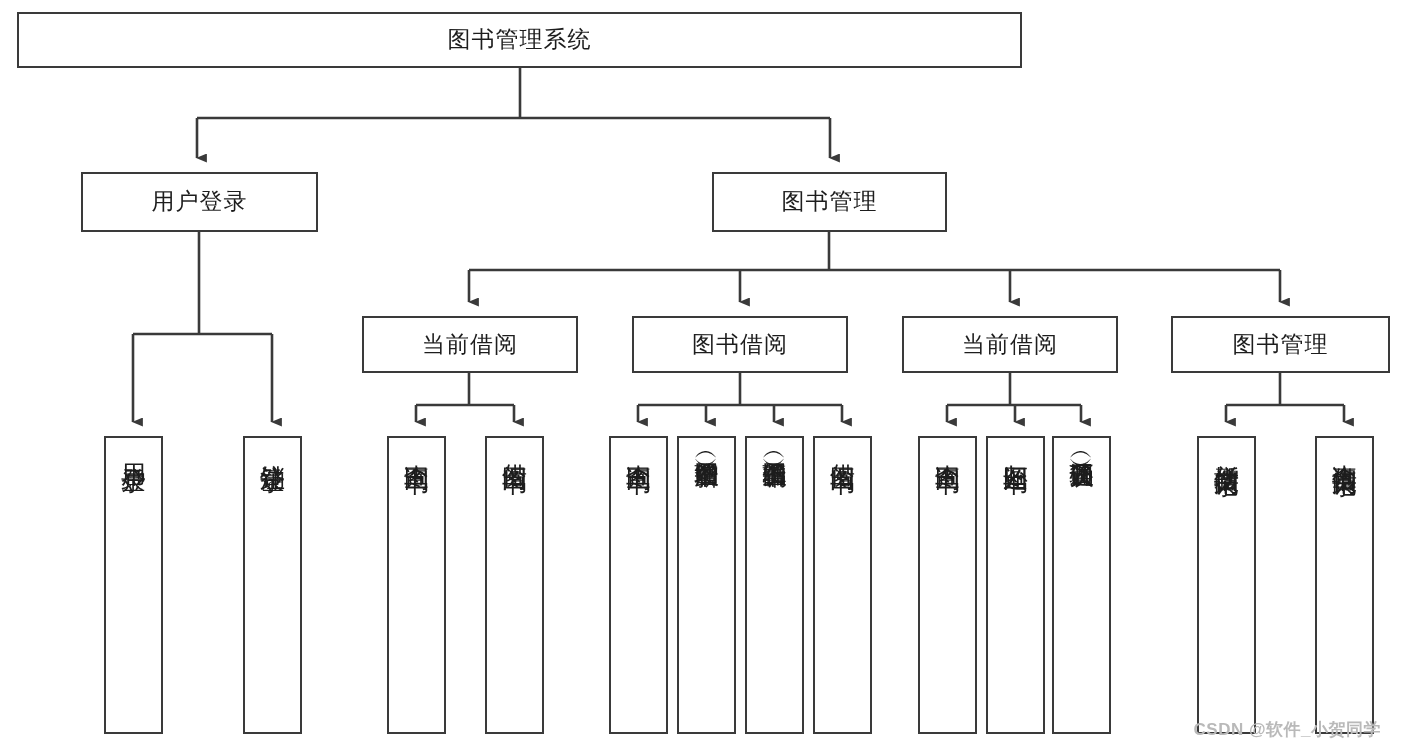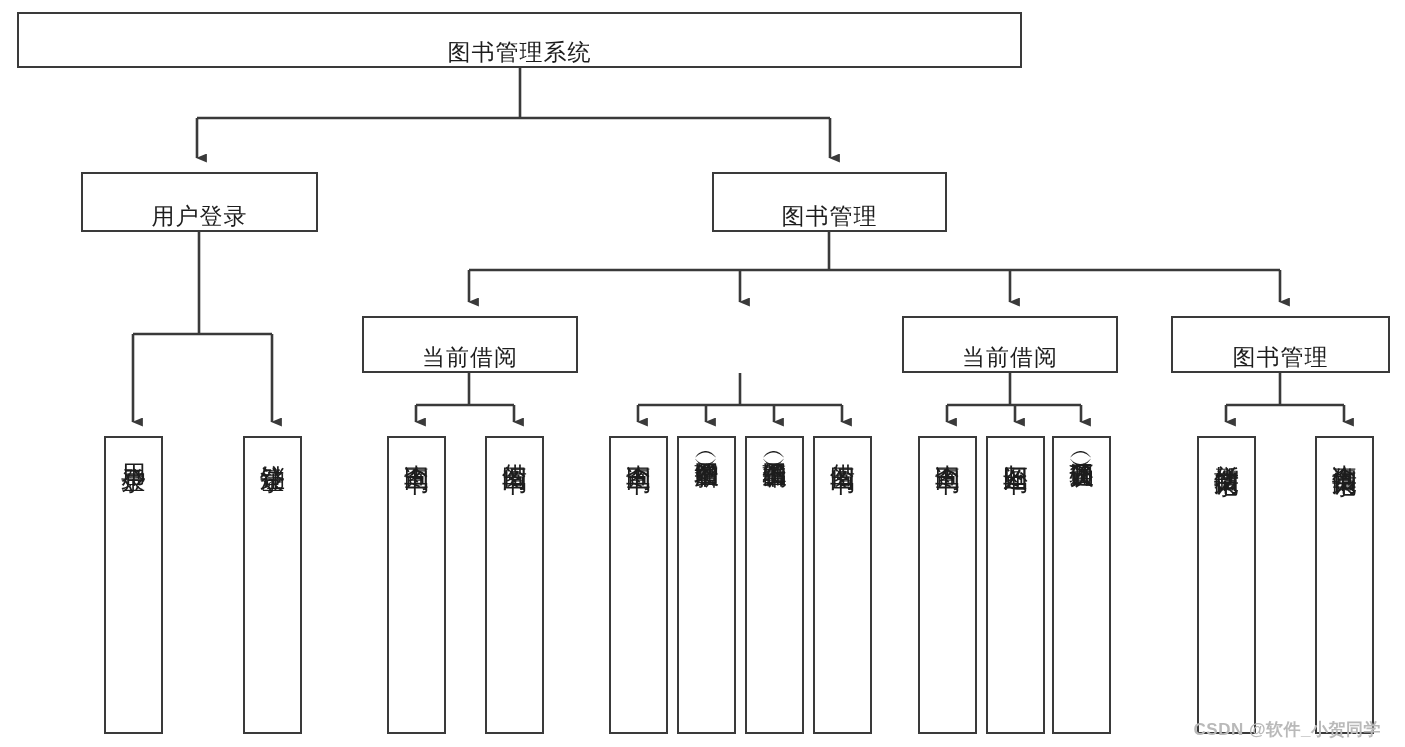--- a/index.html
+++ b/index.html
@@ -16,21 +16,21 @@
     height: 747px;
     background: #ffffff;
     overflow: hidden;
   }
   .node {
     position: absolute;
     box-sizing: border-box;
     border: 2px solid #3a3a3a;
     background: #ffffff;
     display: flex;
-    align-items: flex-end;
+    align-items: center;
     justify-content: center;
     color: #1d1d1d;
   }
   .node .label {
     display: block;
     text-align: center;
     line-height: 1.18;
     white-space: pre;
   }
   
@@ -138,20 +138,23 @@
   <div class="node horiz" style="left: 81px; top: 172px; width: 237px; height: 60px;">
     <span class="label">用户登录</span>
   </div>
   <div class="node horiz" style="left: 712px; top: 172px; width: 235px; height: 60px;">
     <span class="label">图书管理</span>
   </div>
 
   <div class="node horiz" style="left: 362px; top: 316px; width: 216px; height: 57px;">
     <span class="label">当前借阅</span>
   </div>
+  <div class="node horiz" style="left: 632px; top: 316px; width: 216px; height: 57px;">
+    <span class="label">图书借阅</span>
+  </div>
   <div class="node horiz" style="left: 902px; top: 316px; width: 216px; height: 57px;">
     <span class="label">当前借阅</span>
   </div>
   <div class="node horiz" style="left: 1171px; top: 316px; width: 219px; height: 57px;">
     <span class="label">图书管理</span>
   </div>
 
   <div class="node vert" style="left: 104px; top: 436px; width: 59px; height: 298px;">
     <span class="label">用户登录</span>
   </div>

